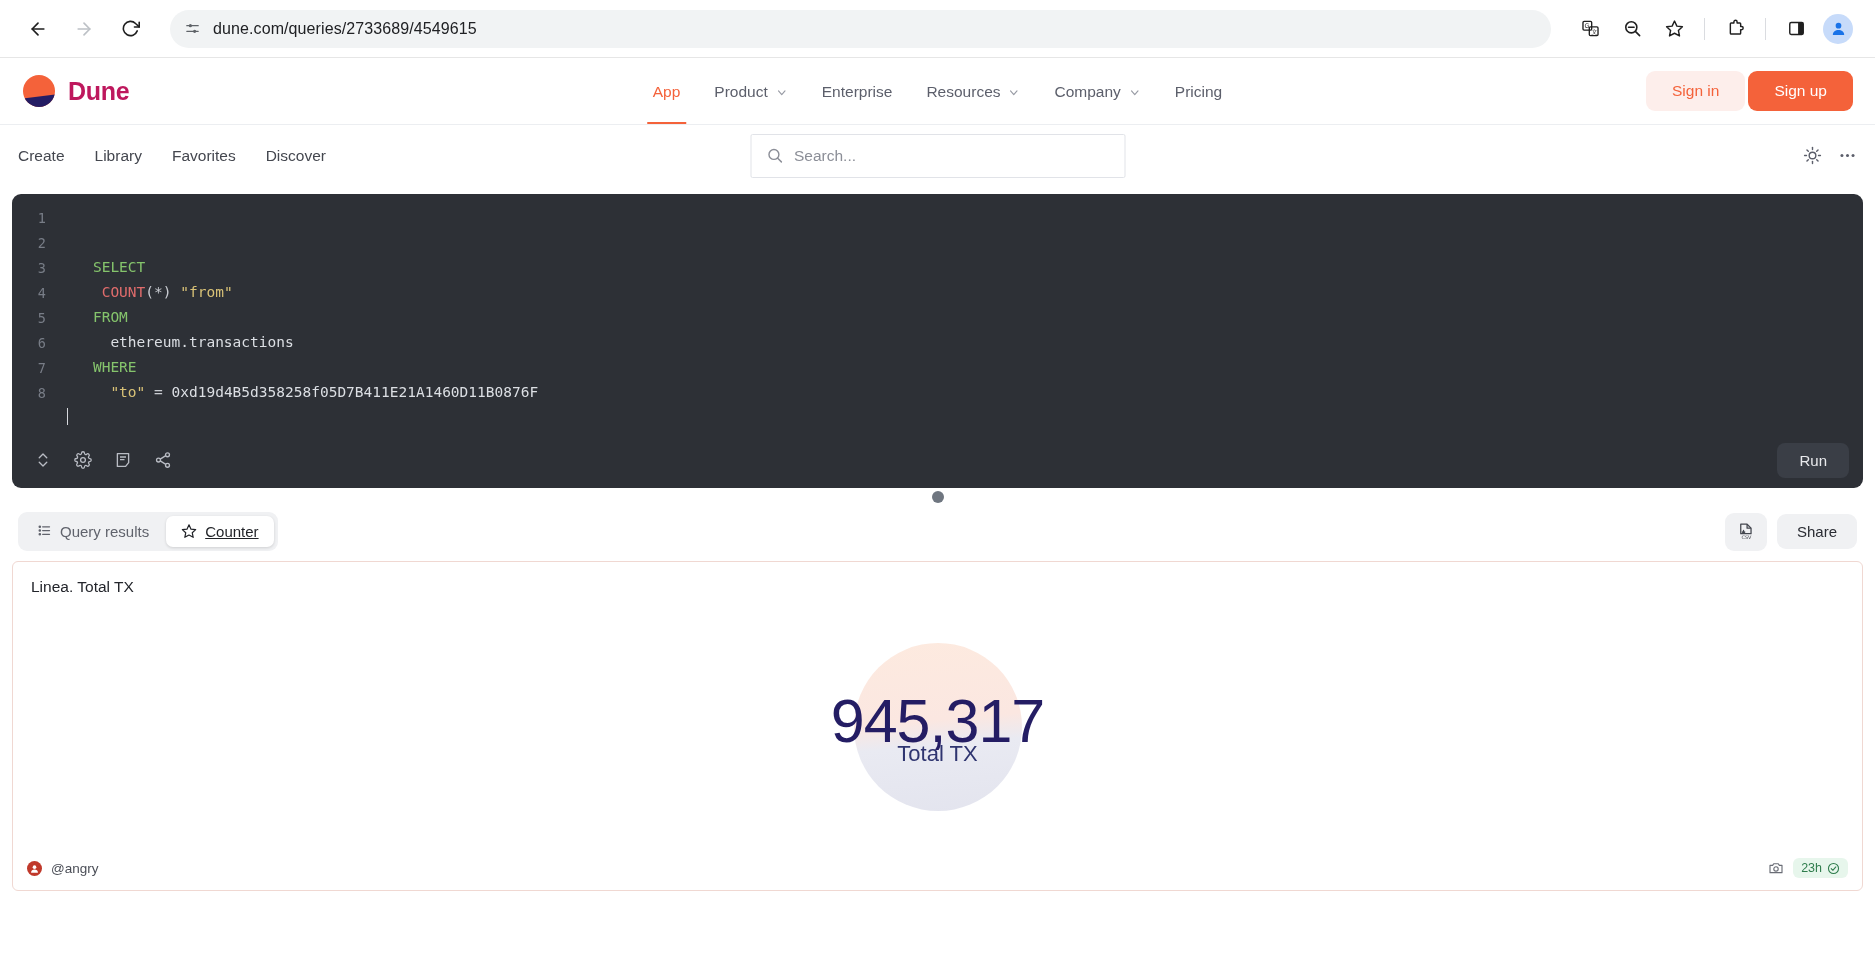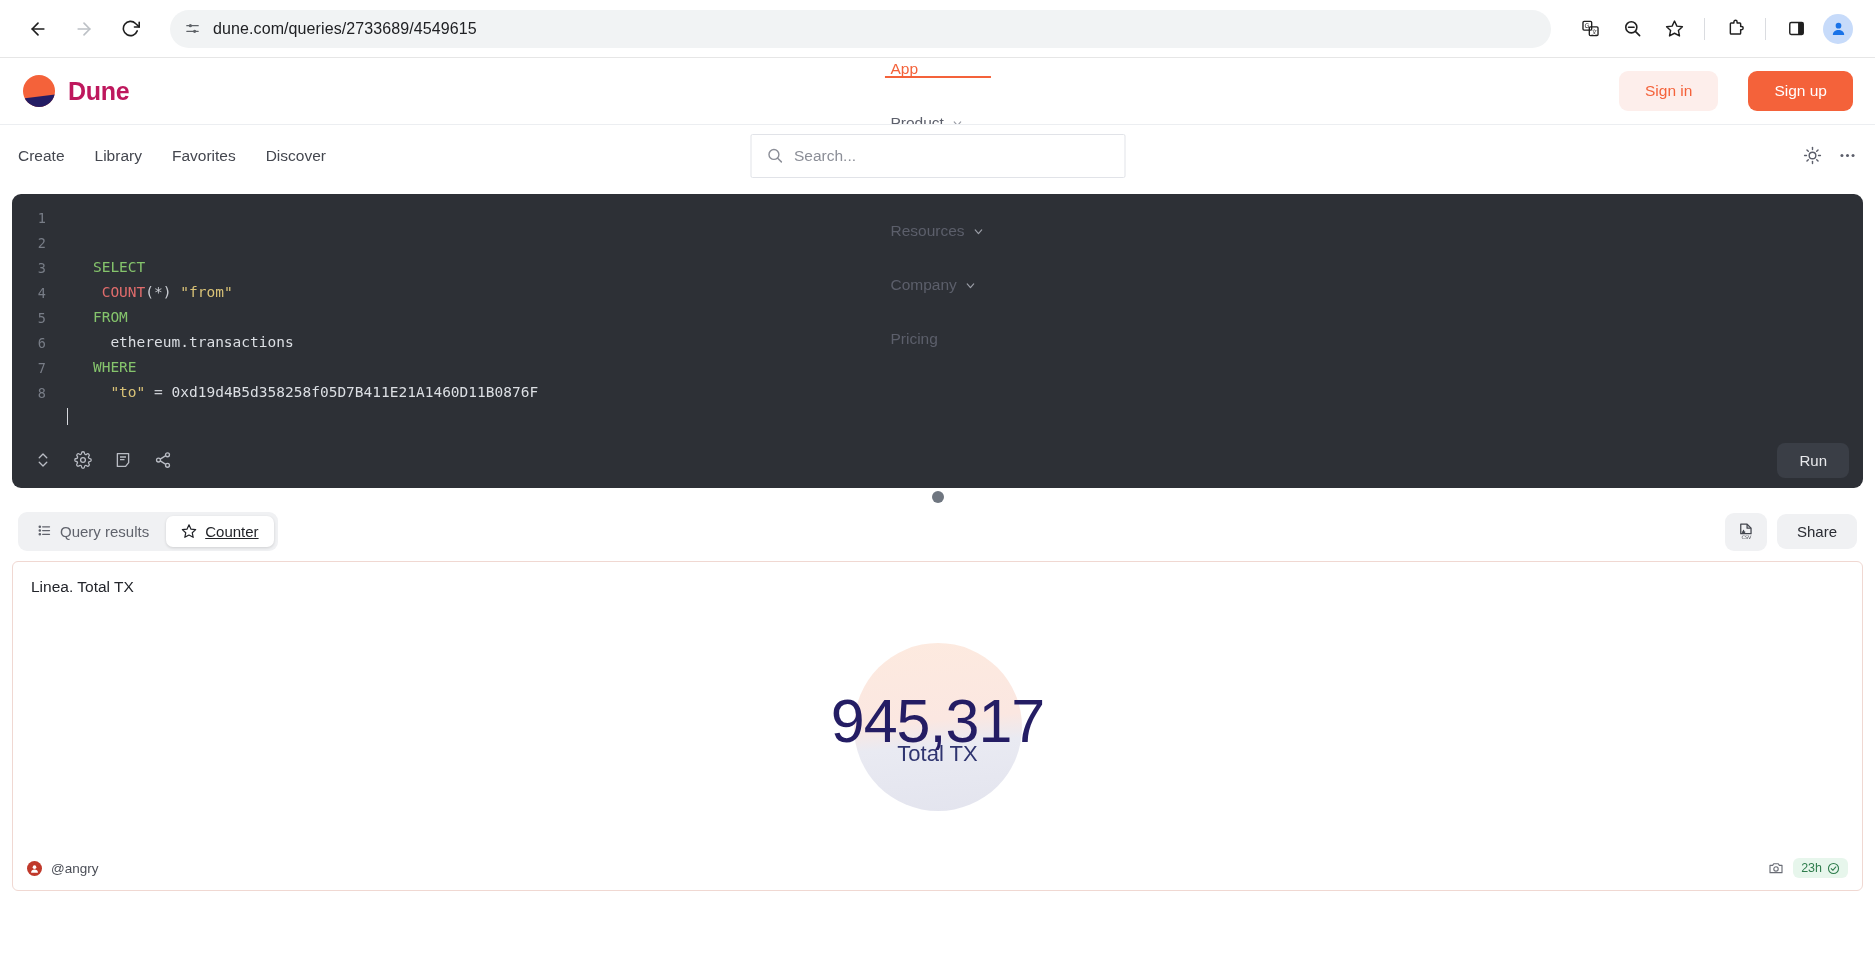--- a/index.html
+++ b/index.html
@@ -51,35 +51,35 @@
   .dune-header {
     height: 66px; display: flex; align-items: center;
     padding: 0 22px; background: #fff; position: relative;
   }
   .brand { display: flex; align-items: center; gap: 12px; }
   .brand-logo { width: 34px; height: 34px; position: relative; }
   .brand-name { font-size: 25px; font-weight: 700; color: #be185d; letter-spacing: -.3px; }
 
   .main-nav {
     position: absolute; left: 50%; transform: translateX(-50%);
-    display: flex; gap: 34px; height: 100%; flex-direction: column;
+    display: flex; align-items: center; gap: 34px; height: 100%;
   }
   .nav-item {
     display: flex; align-items: center; gap: 7px;
     font-size: 15.5px; color: #5c5f6b; height: 100%;
     position: relative; padding-top: 2px;
   }
   .nav-item.active { color: #f4623a; }
   .nav-item.active::after {
     content: ""; position: absolute; left: -6px; right: -6px; bottom: 0;
     height: 2.5px; background: #f4623a;
   }
   .caret { display: inline-flex; align-items: center; color: #9a9da6; }
 
-  .header-right { margin-left: auto; display: flex; align-items: center; gap: 30px; }
+  .header-right { margin-left: auto; display: flex; align-items: center; gap: 3px; }
   .btn-signin {
     background: #fdeeeb; color: #f4623a; font-size: 15.5px;
     padding: 11px 26px; border-radius: 9px; border: none;
   }
   .btn-signup {
     background: #f4623a; color: #fff; font-size: 15.5px;
     padding: 11px 26px; border-radius: 9px; border: none;
   }
 
   

